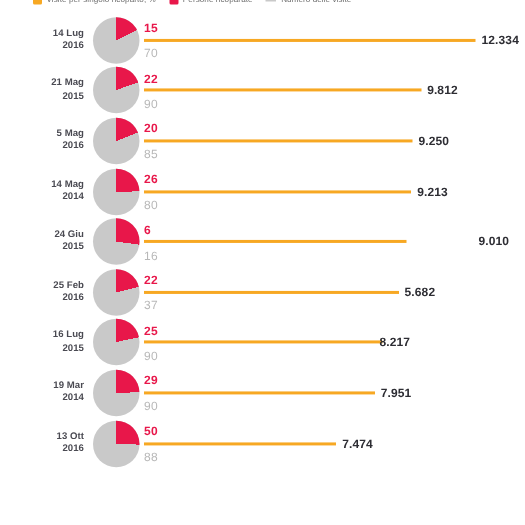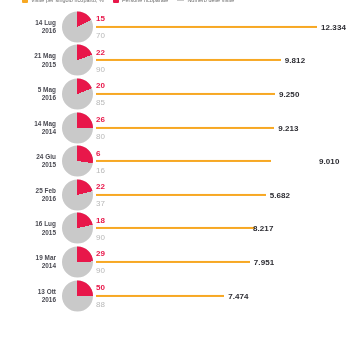--- a/index.html
+++ b/index.html
@@ -148,21 +148,21 @@
         <div class="num-red">22</div>
         <div class="num-gray">37</div>
         <div class="bar" style="width: 169.728px;"></div>
         <div class="bar-value" style="left: 269.728px;">5.682</div>
       </div>
       <div class="row">
         <div class="date"><span>16 Lug</span><span class="d-year">2015</span></div>
         <div class="pie">
           <div class="pie-wedge" style="background: conic-gradient(rgb(232, 23, 74) 0deg, rgb(232, 23, 74) 78.12deg, rgba(0, 0, 0, 0) 78.12deg, rgba(0, 0, 0, 0) 360deg);"></div>
         </div>
-        <div class="num-red">18</div>
+        <div class="num-red">25</div>
         <div class="num-gray">90</div>
         <div class="bar" style="width: 159.12px;"></div>
         <div class="bar-value" style="left: 253px;">8.217</div>
       </div>
       <div class="row">
         <div class="date"><span>19 Mar</span><span class="d-year">2014</span></div>
         <div class="pie">
           <div class="pie-wedge" style="background: conic-gradient(rgb(232, 23, 74) 0deg, rgb(232, 23, 74) 87.84deg, rgba(0, 0, 0, 0) 87.84deg, rgba(0, 0, 0, 0) 360deg);"></div>
         </div>
         <div class="num-red">29</div>

